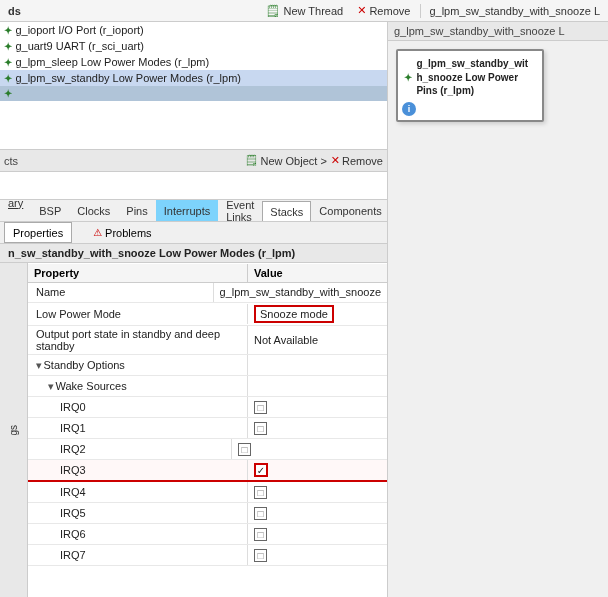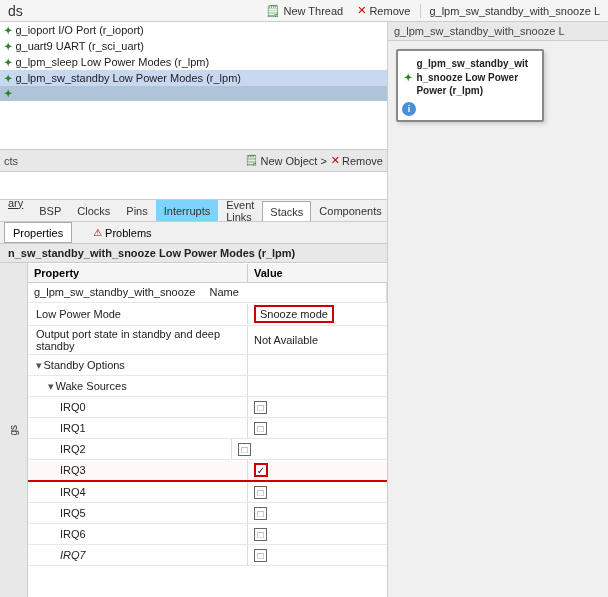--- a/index.html
+++ b/index.html
@@ -14,21 +14,21 @@
     }
 
     ::-webkit-scrollbar { width: 8px; height: 8px; }
     ::-webkit-scrollbar-track { background: #f0f0f0; }
     ::-webkit-scrollbar-thumb { background: #aaa; border-radius: 2px; }
   </style>
 </head>
 <body>
 
 <div style="display:flex; align-items:center; background:#f5f5f5; border-bottom:1px solid #ccc; height:22px; padding:0 4px; justify-content:space-between;">
-  <span style="font-size:14px;color:#333;padding:0 4px;">ds</span>
+  <span style="font-size:11px;color:#333;padding:0 4px;font-weight:bold;">ds</span>
   <div style="display:flex;align-items:center;gap:2px;">
     <button class="top-bar-btn" style="display:flex;align-items:center;gap:3px;padding:1px 6px;font-size:11px;border:none;background:transparent;cursor:pointer;color:#333;">
       <span style="color:#2a7d2a;font-size:12px;">🗒</span>
       <span>New Thread</span>
     </button>
     <button class="top-bar-btn" style="display:flex;align-items:center;gap:3px;padding:1px 6px;font-size:11px;border:none;background:transparent;cursor:pointer;color:#333;">
       <span style="color:#cc0000;font-size:11px;">✕</span>
       <span>Remove</span>
     </button>
     <span style="width:1px;background:#ccc;height:14px;display:inline-block;margin:0 2px;"></span>
@@ -115,24 +115,24 @@
         </div>
 
         <div style="flex:1;overflow-y:auto;background:white;">
 
           <div style="display:flex;background:#f5f5f5;border-bottom:1px solid #ccc;font-weight:bold;font-size:11px;position:sticky;top:1px;">
             <div style="width:220px;padding:3px 6px;border-right:1px solid #ccc;">Property</div>
             <div style="flex:1;padding:3px 6px;">Value</div>
           </div>
           <div id="props-rows">
               <div style="display: flex; border-bottom: 1px solid rgb(232, 232, 232); min-height: 20px; align-items: center; background: white; cursor: pointer;">
+    <div style="width:220px;padding:2px 4px 2px 8px;border-right:1px solid #ddd;font-size:11px;color:#222;min-height:20px;display:flex;align-items:center;">Name</div>
     <div style="flex:1;padding:2px 6px;font-size:11px;color:#222;display:flex;align-items:center;">
                   <span>g_lpm_sw_standby_with_snooze</span>
                 </div>
-    <div style="width:220px;padding:2px 4px 2px 8px;border-right:1px solid #ddd;font-size:11px;color:#222;min-height:20px;display:flex;align-items:center;">Name</div>
   </div>
               <div style="display: flex; border-bottom: 1px solid rgb(232, 232, 232); min-height: 20px; align-items: center; background: white; cursor: pointer;">
     <div style="width:220px;padding:2px 4px 2px 8px;border-right:1px solid #ddd;font-size:11px;color:#222;min-height:20px;display:flex;align-items:center;">Low Power Mode</div>
     <div style="flex:1;padding:2px 6px;font-size:11px;color:#222;display:flex;align-items:center;">
                   <span style="border:2px solid #cc0000;padding:1px 4px;background:white;">Snooze mode</span>
                 </div>
   </div>
               <div style="display: flex; border-bottom: 1px solid rgb(232, 232, 232); min-height: 20px; align-items: center; background: white; cursor: pointer;">
     <div style="width:220px;padding:2px 4px 2px 8px;border-right:1px solid #ddd;font-size:11px;color:#222;min-height:20px;display:flex;align-items:center;">Output port state in standby and deep standby</div>
     <div style="flex:1;padding:2px 6px;font-size:11px;color:#222;display:flex;align-items:center;">
@@ -186,21 +186,21 @@
     <div style="flex:1;padding:2px 6px;font-size:11px;color:#222;display:flex;align-items:center;">
                   <div style="width:13px;height:13px;border:1px solid #666;background:white;display:inline-flex;align-items:center;justify-content:center;font-size:10px;color:#888;">□</div>
                 </div>
   </div>
               <div style="display: flex; border-bottom: 1px solid rgb(232, 232, 232); min-height: 20px; align-items: center; background: white; cursor: pointer;">
     <div style="width:220px;padding:2px 4px 2px 32px;border-right:1px solid #ddd;font-size:11px;color:#222;min-height:20px;display:flex;align-items:center;">IRQ6</div>
     <div style="flex:1;padding:2px 6px;font-size:11px;color:#222;display:flex;align-items:center;">
                   <div style="width:13px;height:13px;border:1px solid #666;background:white;display:inline-flex;align-items:center;justify-content:center;font-size:10px;color:#888;">□</div>
                 </div>
   </div>
-              <div style="display: flex; border-bottom: 1px solid rgb(232, 232, 232); min-height: 20px; align-items: center; background: white; cursor: pointer; font-style: italic;">
+              <div style="display: flex; border-bottom: 1px solid rgb(232, 232, 232); min-height: 20px; align-items: center; background: white; cursor: pointer;">
     <div style="width:220px;padding:2px 4px 2px 32px;border-right:1px solid #ddd;font-size:11px;color:#222;min-height:20px;display:flex;align-items:center;">IRQ7</div>
     <div style="flex:1;padding:2px 6px;font-size:11px;color:#222;display:flex;align-items:center;">
                   <div style="width:13px;height:13px;border:1px solid #666;background:white;display:inline-flex;align-items:center;justify-content:center;font-size:10px;color:#888;">□</div>
                 </div>
   </div>
             </div>
         </div>
       </div>
     </div>
 
@@ -210,21 +210,21 @@
     <div style="background:#e8e8e8;border-bottom:1px solid #ccc;padding:3px 6px;font-size:11px;color:#444;white-space:nowrap;overflow:hidden;">
       <span>g_lpm_sw_standby_with_snooze L</span>
     </div>
     <div style="flex:1;background:#f0f0f0;padding:8px;display:flex;align-items:flex-start;justify-content:flex-start;">
       <div style="background:white;border:2px solid #888;border-radius:2px;width:148px;padding:6px 6px 18px 6px;position:relative;box-shadow:2px 2px 4px rgba(0,0,0,0.15);">
         <div style="display:flex;align-items:center;gap:4px;margin-bottom:4px;">
           <span style="color:#2a7d2a;font-size:10px;font-weight:bold;">✦</span>
           <span style="font-size:10px;color:#222;font-weight:bold;line-height:1.35;">
             <span>g_lpm_sw_standby_wit</span><br>
             <span>h_snooze Low Power</span><br>
-            <span>Power (r_lpm)</span>
+            <span>Pins (r_lpm)</span>
           </span>
         </div>
         <div style="position:absolute;bottom:4px;left:4px;width:14px;height:14px;border-radius:50%;background:#4a90d9;color:white;font-size:9px;display:flex;align-items:center;justify-content:center;font-weight:bold;cursor:pointer;">
           <span>i</span>
         </div>
       </div>
     </div>
   </div>
 
 </div>

